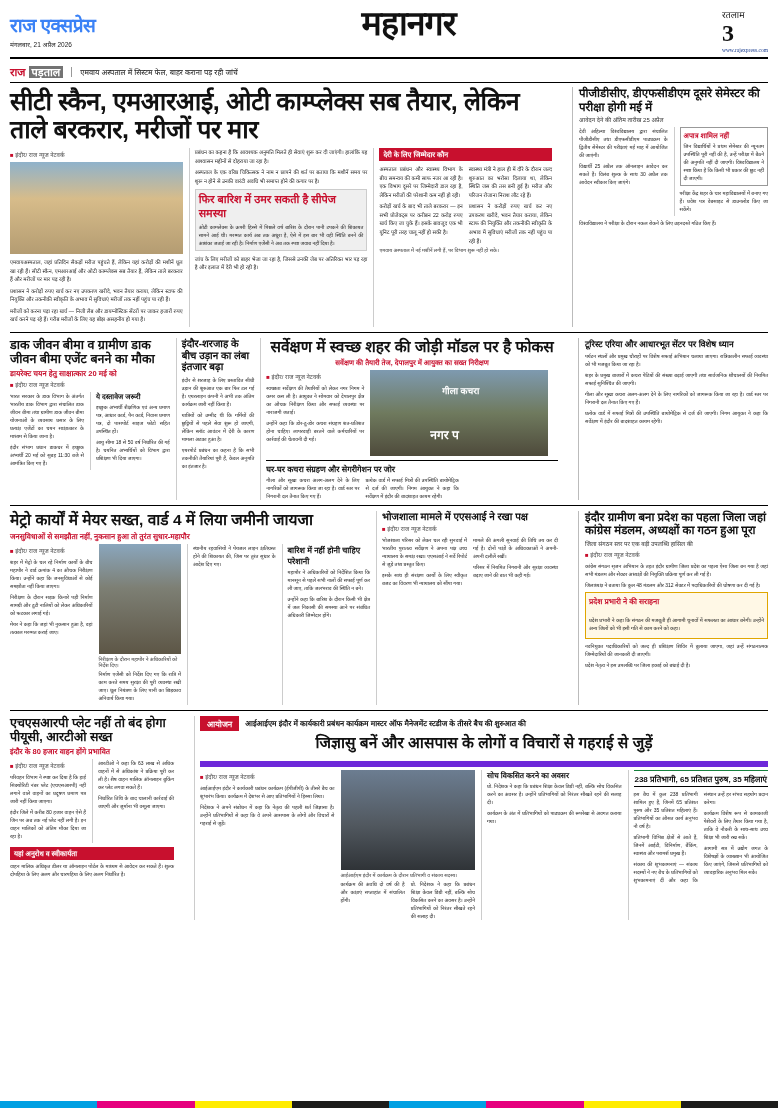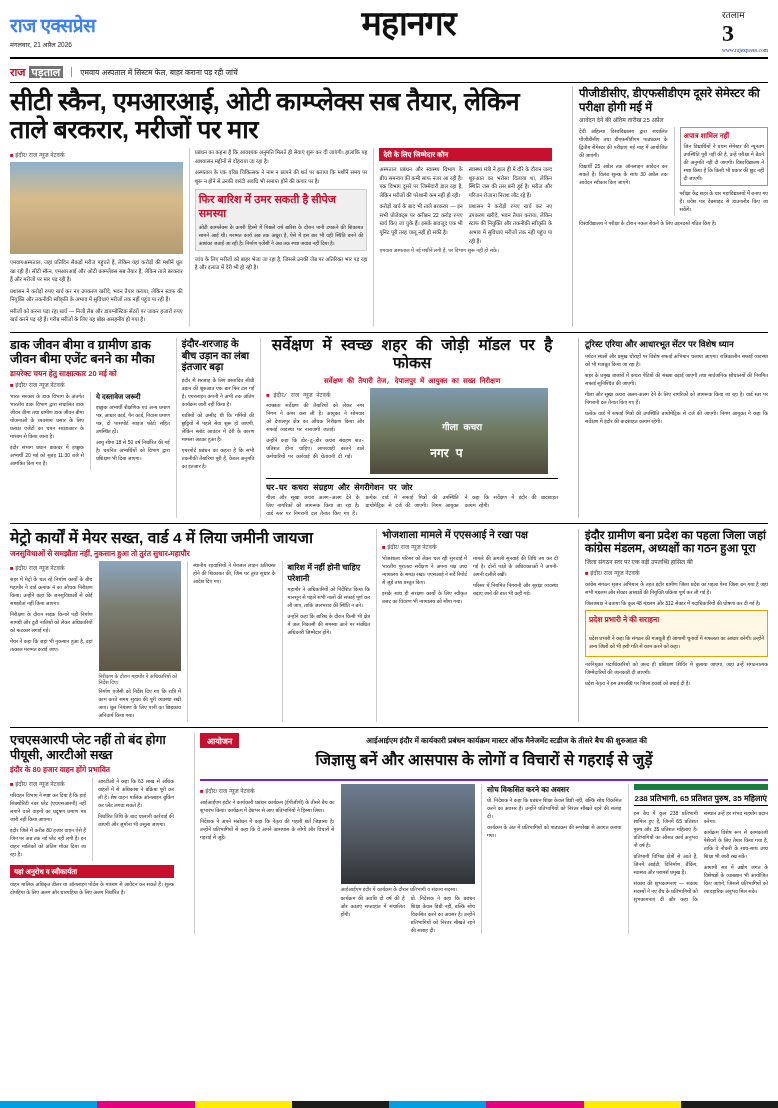--- a/index.html
+++ b/index.html
@@ -66,22 +66,22 @@
   .center { text-align: center; }
 
   .rule-v { border-left: 1px solid #ccc; padding-left: 5px; }
 
   .tiny { font-size: 5px; line-height: 1.6; text-align: justify; color: #222; }
   .tiny p { margin-bottom: 3px; }
   .bottomband { position:absolute; left:0; bottom:0; width:778px; height:7px; display:flex; }
   .bottomband span { flex:1; }
 
   .evt-badge { background:#c8102e; color:#fff; font-size:8px; font-weight:bold; padding:2px 7px; display:inline-block; }
-  .stat-line { font-size: 8px; font-weight: bold; text-align:center; border-top:6px solid #15803d; border-bottom:1px solid #000; padding:2px 0; margin-bottom:3px;}
-  .head-underline { border-bottom: 2px solid #6d28d9; padding-bottom: 10px; margin-bottom: 3px; }
+  .stat-line { font-size: 8px; font-weight: bold; text-align:center; border-top:1px solid #15803d; border-bottom:1px solid #000; padding:2px 0; margin-bottom:3px;}
+  .head-underline { border-bottom: 6px solid #6d28d9; padding-bottom: 10px; margin-bottom: 3px; }
   .orange-box { border:1px solid #e0a600; background:#fff8e6; padding:3px; }
 </style>
 </head>
 <body>
 
 <div class="page">
 
   <div class="masthead">
     <div class="logo-left">
       <div class="brand">राज एक्सप्रेस</div>
@@ -211,37 +211,37 @@
 
         <div style="width:84px;" class="rule-v">
           <div class="small-title">इंदौर-शरजाह के बीच उड़ान का लंबा इंतजार बढ़ा</div>
           <div class="tiny" style="margin-top:3px;">
             <p>इंदौर से शरजाह के लिए प्रस्तावित सीधी उड़ान की शुरुआत एक बार फिर टल गई है। एयरलाइन कंपनी ने अभी तक अंतिम कार्यक्रम जारी नहीं किया है।</p>
             <p>यात्रियों को उम्मीद थी कि गर्मियों की छुट्टियों से पहले सेवा शुरू हो जाएगी, लेकिन स्लॉट आवंटन में देरी के कारण मामला अटका हुआ है।</p>
             <p>एयरपोर्ट प्रबंधन का कहना है कि सभी तकनीकी तैयारियां पूरी हैं, केवल अनुमति का इंतजार है।</p>
           </div>
         </div>
 
-        <div style="width:320px;font-family:Liberation Mono, monospace;" class="rule-v">
+        <div style="width:320px;" class="rule-v">
           <div class="mid-title center">सर्वेक्षण में स्वच्छ शहर की जोड़ी मॉडल पर है फोकस</div>
           <div class="center" style="font-size:7px;font-weight:bold;color:#c8102e;margin:2px 0 3px;">सर्वेक्षण की तैयारी तेज, देपालपुर में आयुक्त का सख्त निरीक्षण</div>
           <div class="two">
             <div style="width:98px;">
               <div class="byline">
                 <span class="dot">■</span>
                 <span>इंदौर/ राज न्यूज नेटवर्क</span>
               </div>
               <div class="tiny">
                 <p>स्वच्छता सर्वेक्षण की तैयारियों को लेकर नगर निगम ने कमर कस ली है। आयुक्त ने सोमवार को देपालपुर क्षेत्र का औचक निरीक्षण किया और सफाई व्यवस्था पर नाराजगी जताई।</p>
                 <p>उन्होंने कहा कि डोर-टू-डोर कचरा संग्रहण शत-प्रतिशत होना चाहिए। लापरवाही बरतने वाले कर्मचारियों पर कार्रवाई की चेतावनी दी गई।</p>
               </div>
             </div>
             <div style="width:178px;">
               <div class="photo garbage" style="height:86px;position:relative;">
-                <div style="position:absolute;left:72px;top:32px;font-size:9px;color:#fff;font-weight:bold;">गीला कचरा</div>
+                <div style="position:absolute;left:72px;top:14px;font-size:9px;color:#fff;font-weight:bold;">गीला कचरा</div>
                 <div style="position:absolute;left:60px;top:56px;font-size:12px;color:#fff;font-weight:bold;">नगर प</div>
               </div>
             </div>
           </div>
           <div style="font-size:8px;font-weight:bold;margin-top:4px;border-top:1px solid #000;padding-top:2px;">घर-घर कचरा संग्रहण और सेगरीगेशन पर जोर</div>
           <div class="tiny" style="column-count:3;column-gap:6px;margin-top:2px;">
             <p>गीला और सूखा कचरा अलग-अलग देने के लिए नागरिकों को जागरूक किया जा रहा है। वार्ड स्तर पर निगरानी दल तैनात किए गए हैं।</p>
             <p>प्रत्येक वार्ड में सफाई मित्रों की उपस्थिति बायोमेट्रिक से दर्ज की जाएगी। निगम आयुक्त ने कहा कि सर्वेक्षण में इंदौर की बादशाहत कायम रहेगी।</p>
           </div>
         </div>
@@ -367,21 +367,21 @@
           </div>
         </div>
       </div>
       <div class="box-red-head" style="margin-top:4px;">यहां अनुरोध व स्वीकार्यता</div>
       <div class="tiny" style="margin-top:2px;">वाहन मालिक अधिकृत डीलर या ऑनलाइन पोर्टल के माध्यम से आवेदन कर सकते हैं। शुल्क दोपहिया के लिए अलग और चारपहिया के लिए अलग निर्धारित है।</div>
     </div>
 
     <div style="width:574px;" class="rule-v">
       <div style="display:flex;align-items:flex-start;gap:6px;">
         <div class="evt-badge">आयोजन</div>
-        <div style="font-size:7.5px;font-weight:bold;flex:1;padding-top:2px;text-align:center;">आईआईएम इंदौर में कार्यकारी प्रबंधन कार्यक्रम मास्टर ऑफ मैनेजमेंट स्टडीज के तीसरे बैच की शुरुआत की</div>
+        <div style="font-size:7.5px;font-weight:bold;flex:1;padding-top:2px;">आईआईएम इंदौर में कार्यकारी प्रबंधन कार्यक्रम मास्टर ऑफ मैनेजमेंट स्टडीज के तीसरे बैच की शुरुआत की</div>
       </div>
       <div class="mid-title center head-underline" style="margin-top:3px;">जिज्ञासु बनें और आसपास के लोगों व विचारों से गहराई से जुड़ें</div>
 
       <div class="three">
         <div style="width:88px;">
           <div class="byline">
             <span class="dot">■</span>
             <span>इंदौर/ राज न्यूज नेटवर्क</span>
           </div>
           <div class="tiny">

